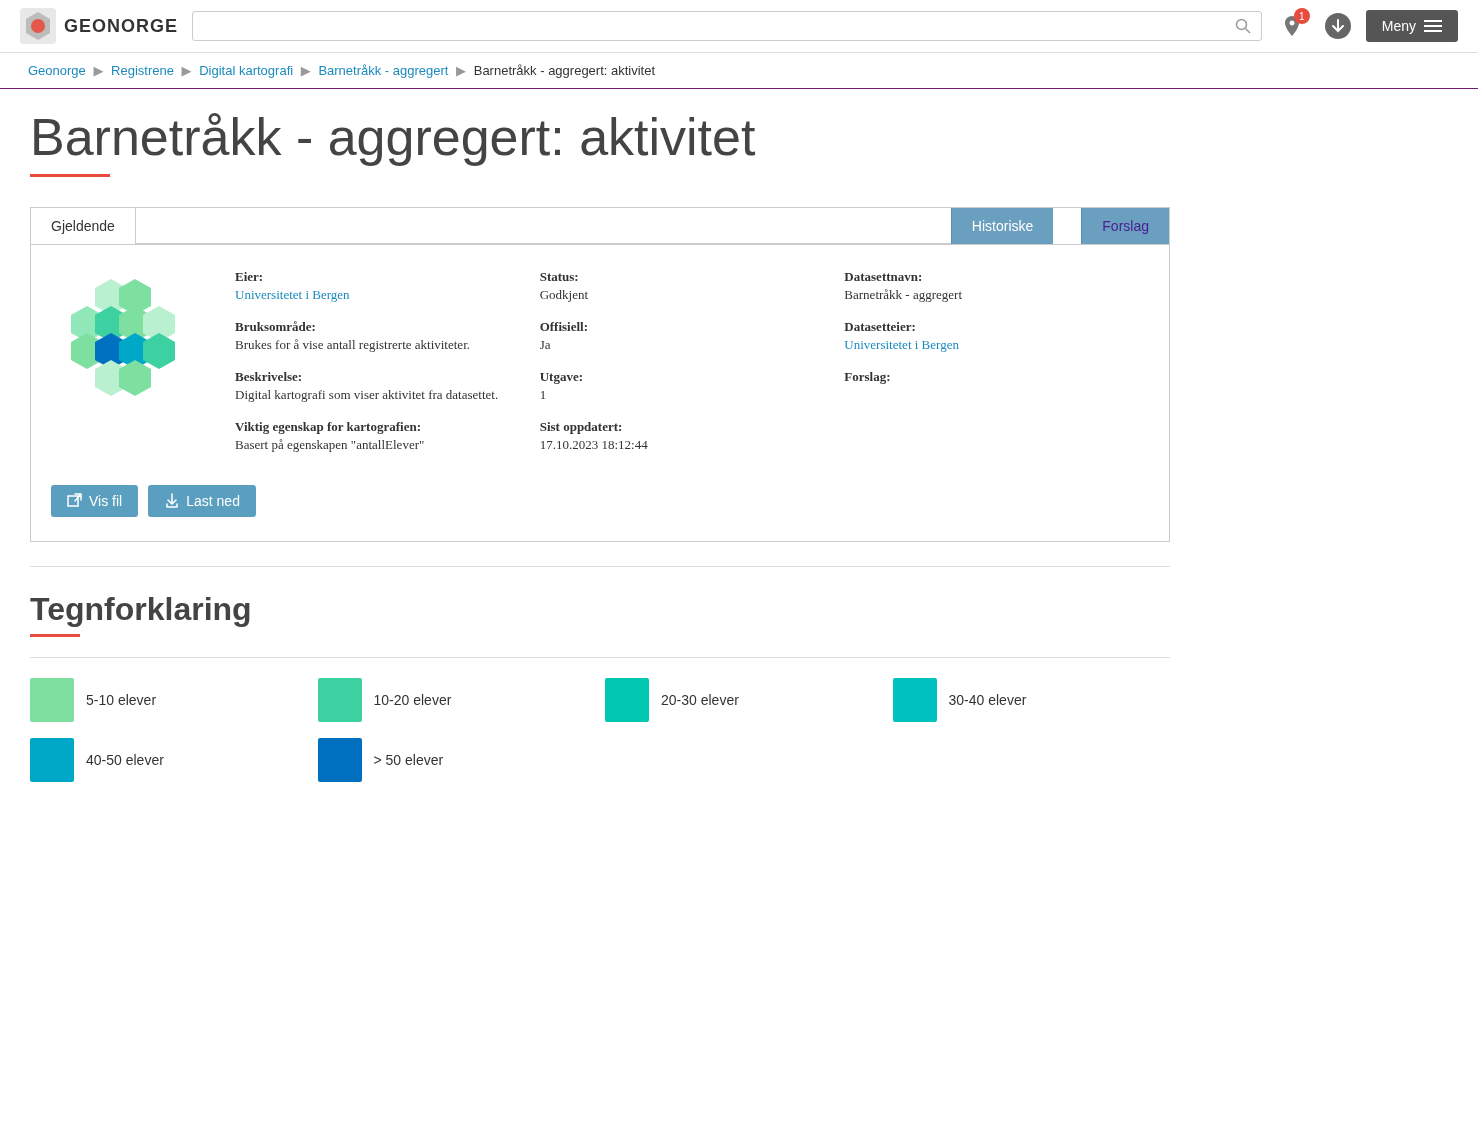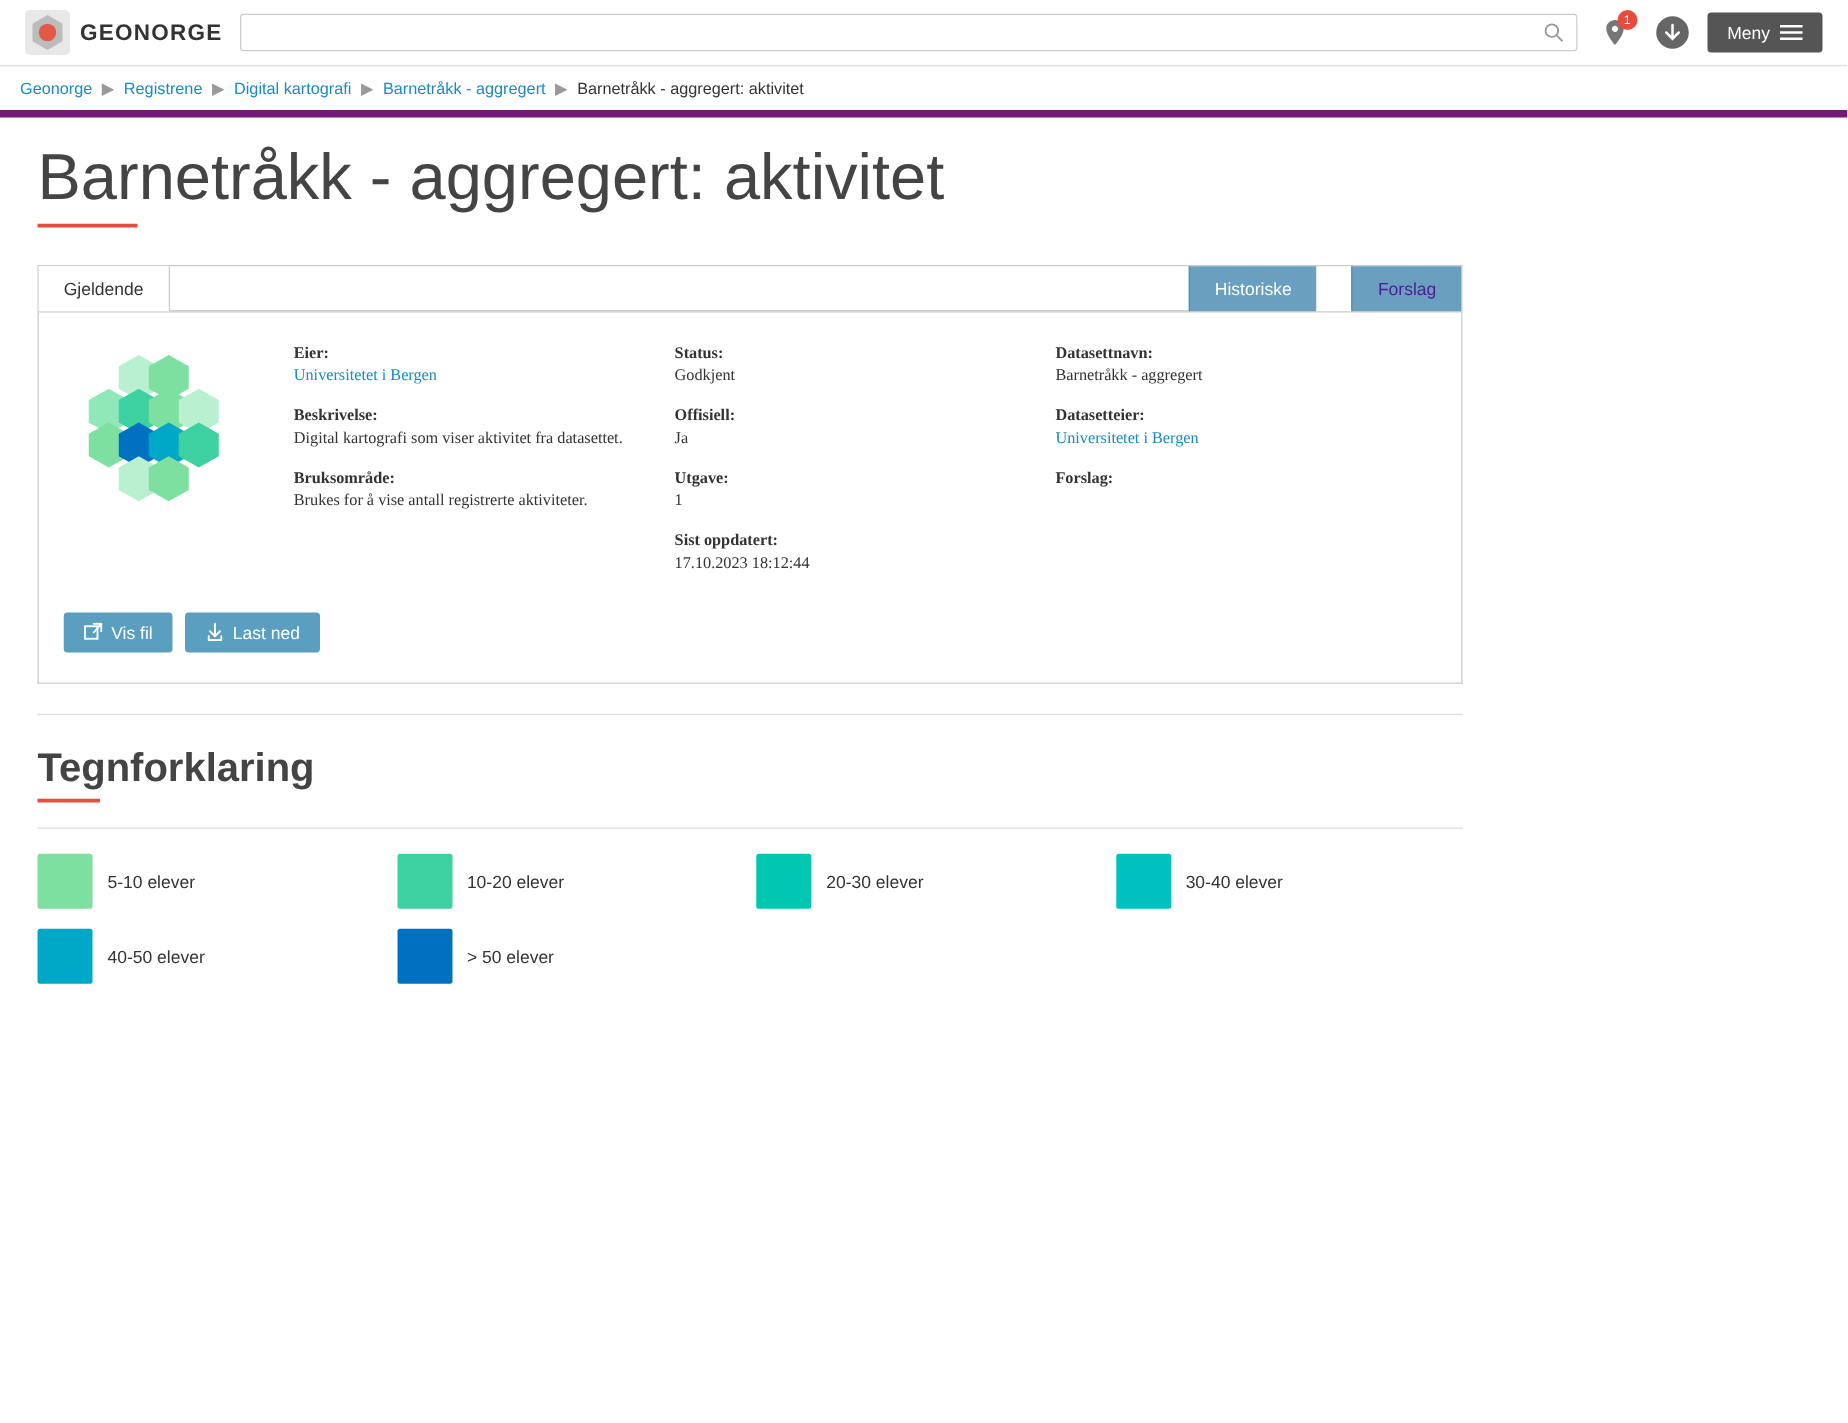--- a/index.html
+++ b/index.html
@@ -93,23 +93,23 @@
     }
     .menu-lines span {
       display: block;
       width: 18px;
       height: 2px;
       background: #fff;
     }
 
     
     .breadcrumb {
-      padding: 10px 16px;
+      padding: 10px 28px;
       font-size: 13px;
-      border-bottom: 6px solid #701a75;
+      border-bottom: 1px solid #701a75;
       color: #555;
     }
     .breadcrumb a {
       color: #1a8abf;
       text-decoration: none;
     }
     .breadcrumb-sep {
       margin: 0 4px;
       color: #999;
     }
@@ -344,26 +344,30 @@
       </div>
 
       <div class="info-cols">
 
         <div class="info-col">
           <div class="info-item">
             <div class="info-label">Eier:</div>
             <div class="info-value link">Universitetet i Bergen</div>
           </div>
           <div class="info-item">
+            <div class="info-label">Bruksområde:</div>
+            <div class="info-value">Brukes for å vise antall registrerte aktiviteter.</div>
+          </div>
+          <div class="info-item">
             <div class="info-label">Beskrivelse:</div>
             <div class="info-value">Digital kartografi som viser aktivitet fra datasettet.</div>
           </div>
           <div class="info-item">
-            <div class="info-label">Bruksområde:</div>
-            <div class="info-value">Brukes for å vise antall registrerte aktiviteter.</div>
+            <div class="info-label">Viktig egenskap for kartografien:</div>
+            <div class="info-value">Basert på egenskapen "antallElever"</div>
           </div>
         </div>
 
         <div class="info-col">
           <div class="info-item">
             <div class="info-label">Status:</div>
             <div class="info-value">Godkjent</div>
           </div>
           <div class="info-item">
             <div class="info-label">Offisiell:</div>

